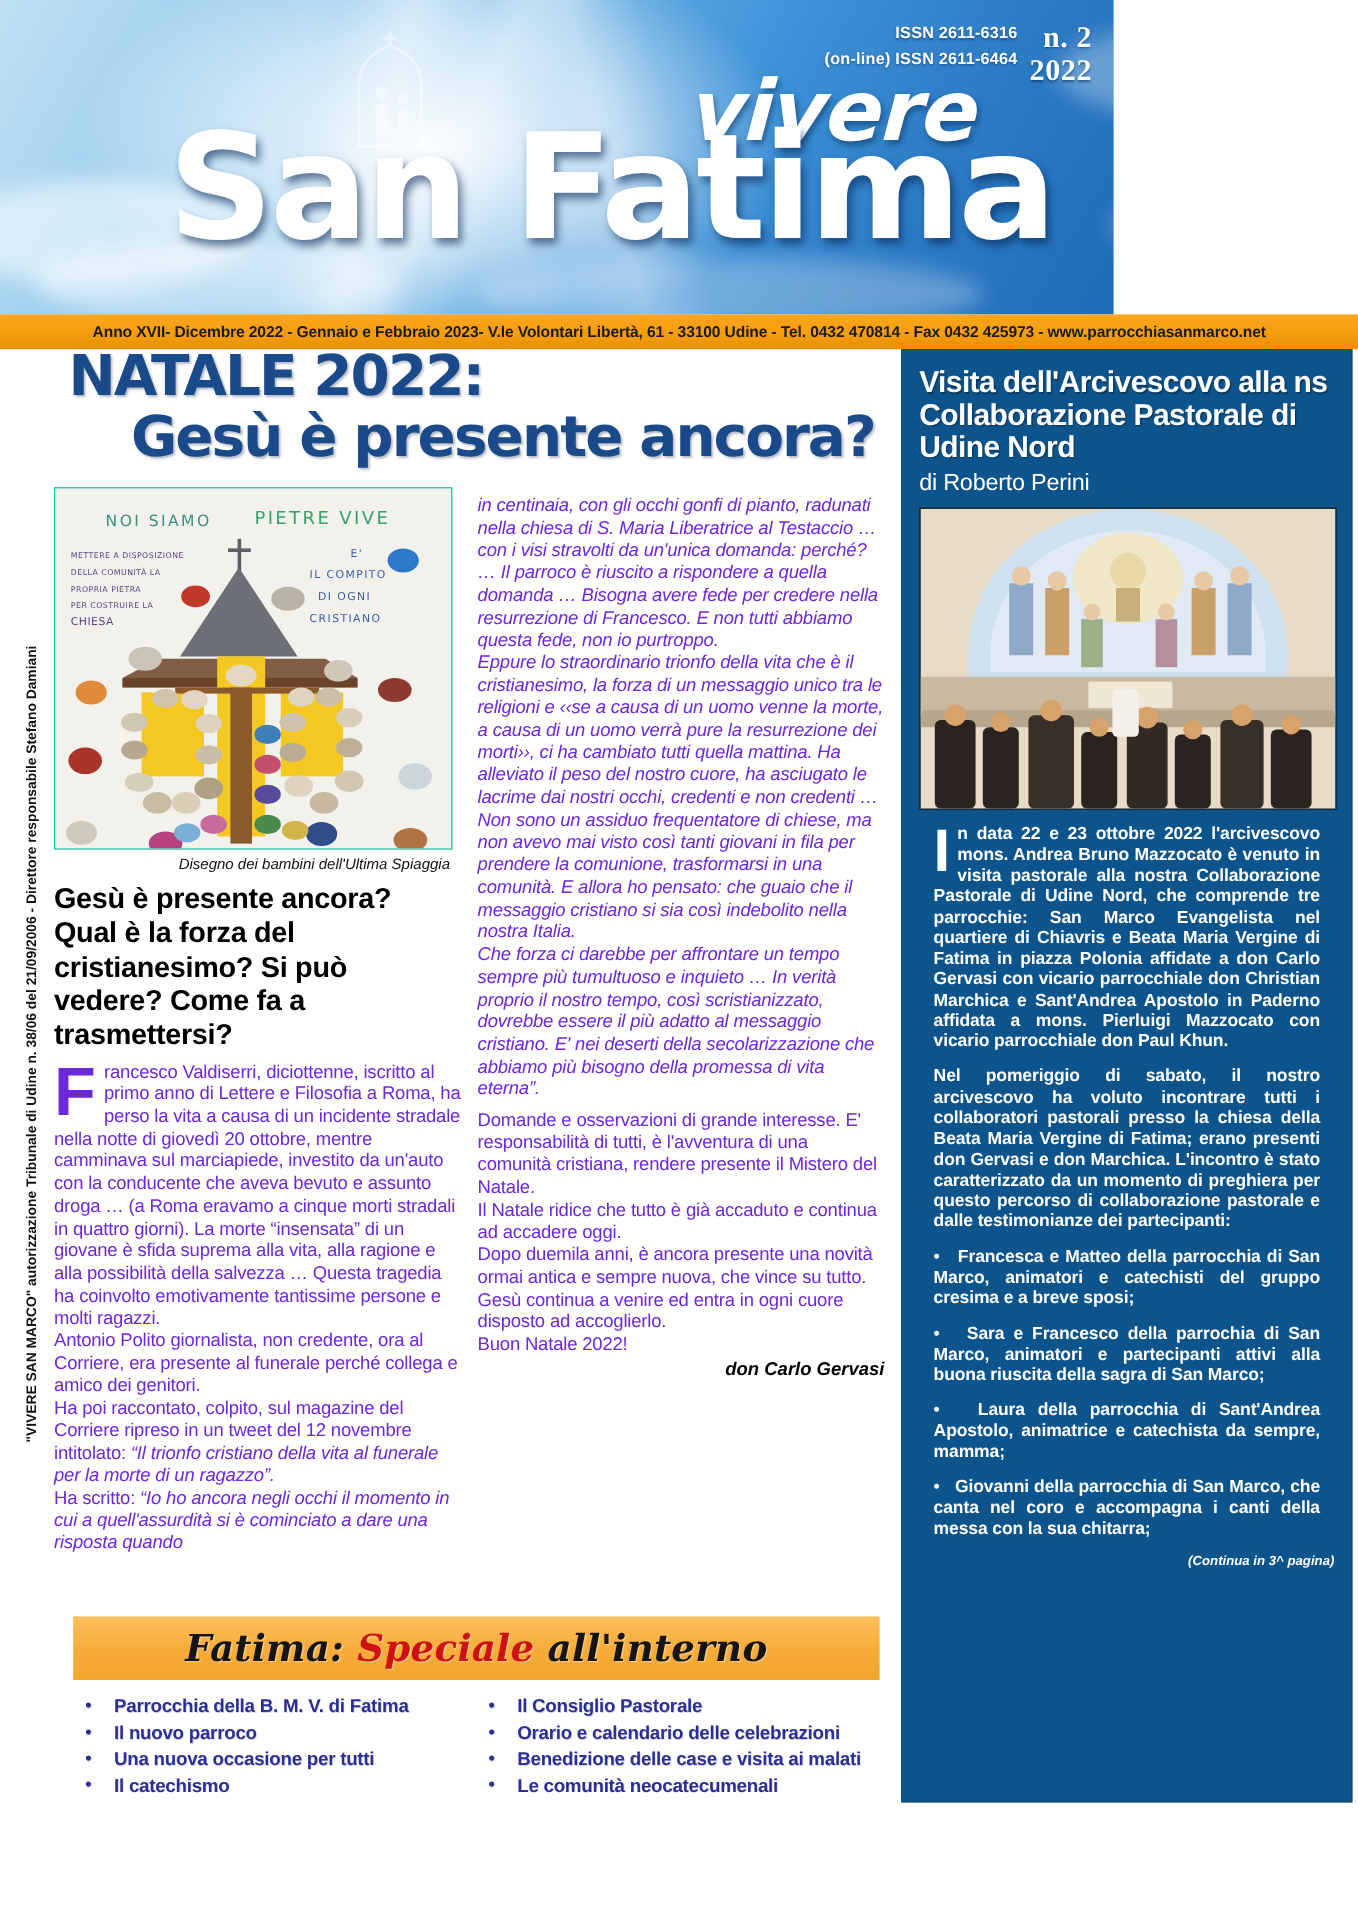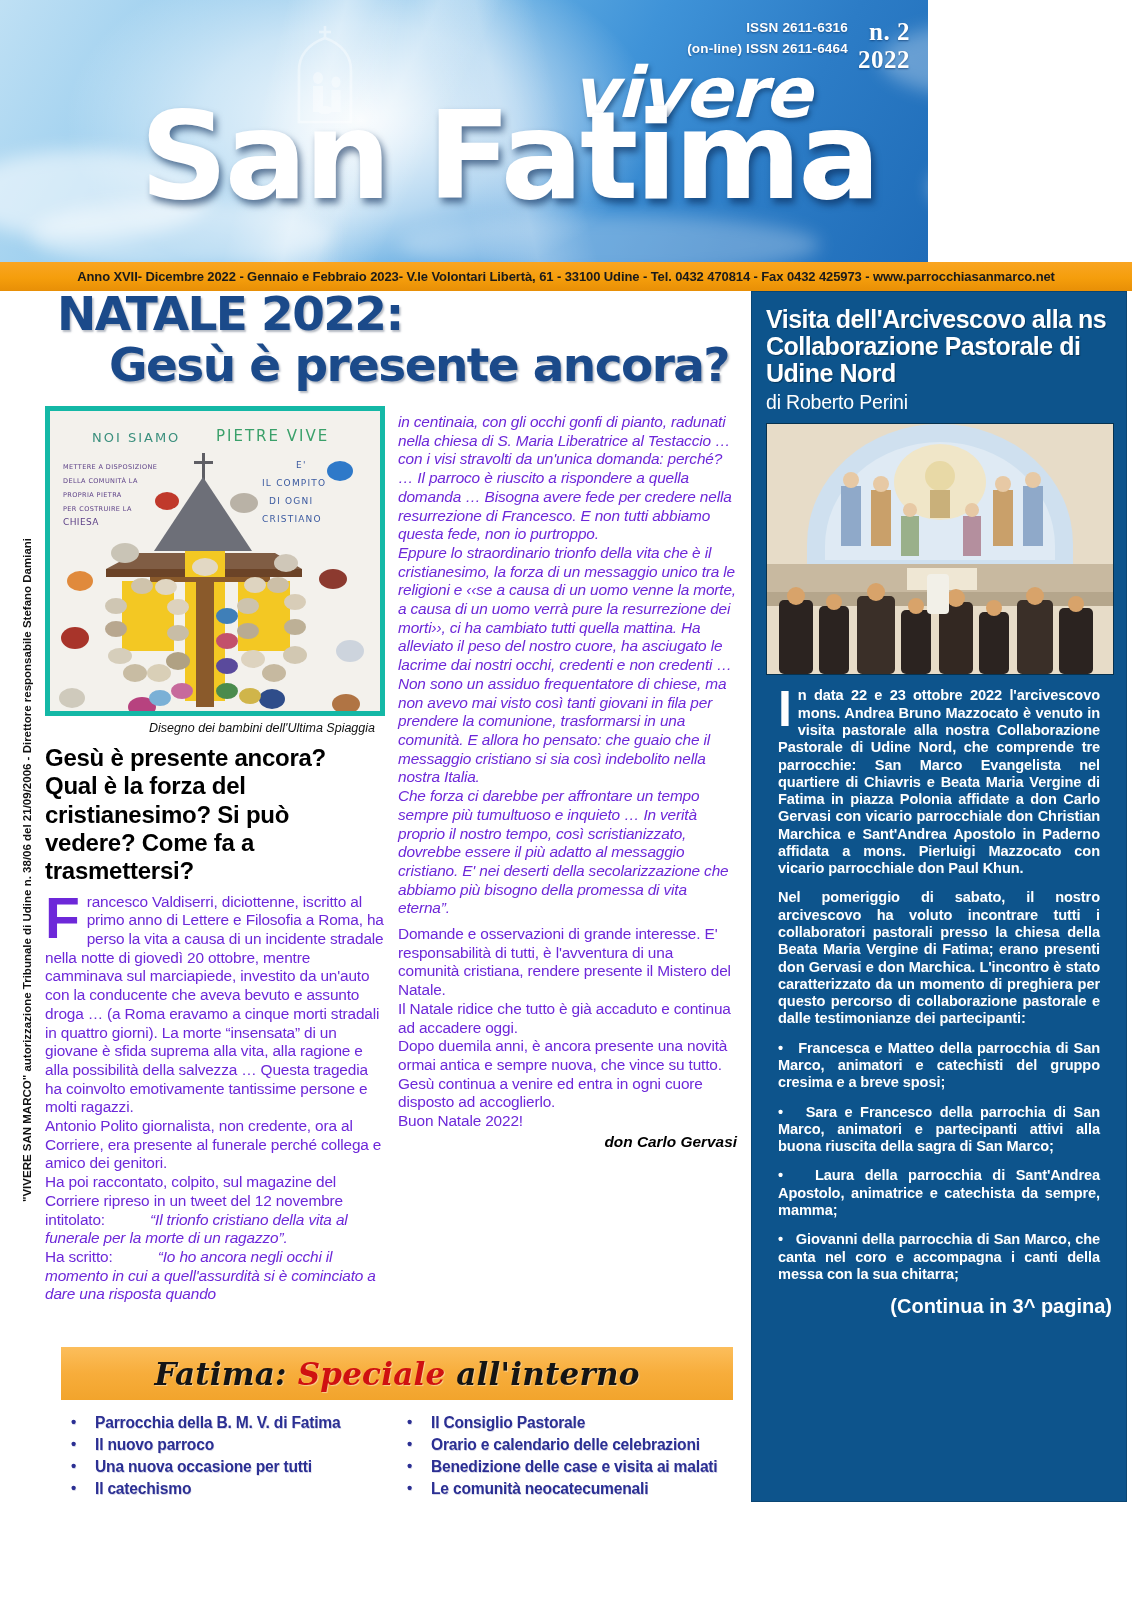--- a/index.html
+++ b/index.html
@@ -89,42 +89,42 @@
     font-family:"DejaVu Sans", sans-serif;
     letter-spacing:-1.6px;
   }
   .headline .l1{display:block;font-size:47px;padding-left:12px;}
   .headline .l2{display:block;font-size:47px;text-align:right;padding-right:16px;margin-top:4px;}
 
   .cols{display:flex;gap:14px;margin-top:18px;}
   .col{width:339px;}
 
   .drawing{
-    width:330px;height:300px;border:5px solid #14b8a6;
+    width:330px;height:300px;border:1px solid #14b8a6;
     background:#f4f2ee;position:relative;overflow:hidden;text-align:center;
   }
   .dw-cap{
     text-align:right;font-style:italic;font-size:12.5px;color:#111;
     margin-top:5px;width:330px;
   }
   .subhead{
     font-weight:bold;font-size:24px;line-height:1.18;color:#000;margin-top:9px;
     letter-spacing:-0.25px;
   }
   .body-text{
     font-size:15.4px;line-height:1.215;color:#6d28d9;margin-top:7px;
     letter-spacing:-0.15px;
   }
   .body-text p{margin:0;}
   .body-text.ital{font-style:italic;}
   .dropcap::first-letter{
     float:left;font-size:57px;line-height:0.84;font-weight:bold;
     padding:2px 7px 0 0;font-family:"Liberation Sans",sans-serif;
   }
-  .ital-run{font-style:italic;margin-left:41px;}
+  .ital-run{font-style:italic;}
   .byline{
     text-align:right;font-style:italic;font-weight:bold;font-size:15.4px;
     margin-top:2px;
   }
 
   
   .blue-box{
     position:absolute;left:751px;top:0;width:374px;height:1209px;
     background:#0d548c;color:#ffffff;overflow:hidden;
     border:1px solid #0a4674;
@@ -141,21 +141,21 @@
   }
   .bb-text{
     font-size:14.6px;font-weight:bold;line-height:1.185;text-align:justify;
     margin-top:8px;letter-spacing:-0.1px;
   }
   .bb-text p{margin:12px;}
   .bb-drop::first-letter{
     float:left;font-size:50px;line-height:0.82;font-weight:bold;padding:2px 6px 0 0;
   }
   .bb-cont{
-    text-align:right;font-weight:bold;font-size:20px;
+    text-align:right;font-style:italic;font-weight:bold;font-size:11px;
     margin-top:7px;
   }
 
   
   .fatima{
     position:absolute;left:61px;top:1056px;width:672px;
   }
   .fatima-band{
     width:100%;height:53px;
     background:linear-gradient(180deg,#fcbe5c 0%,#f7ad3b 50%,#f2a42c 100%);

